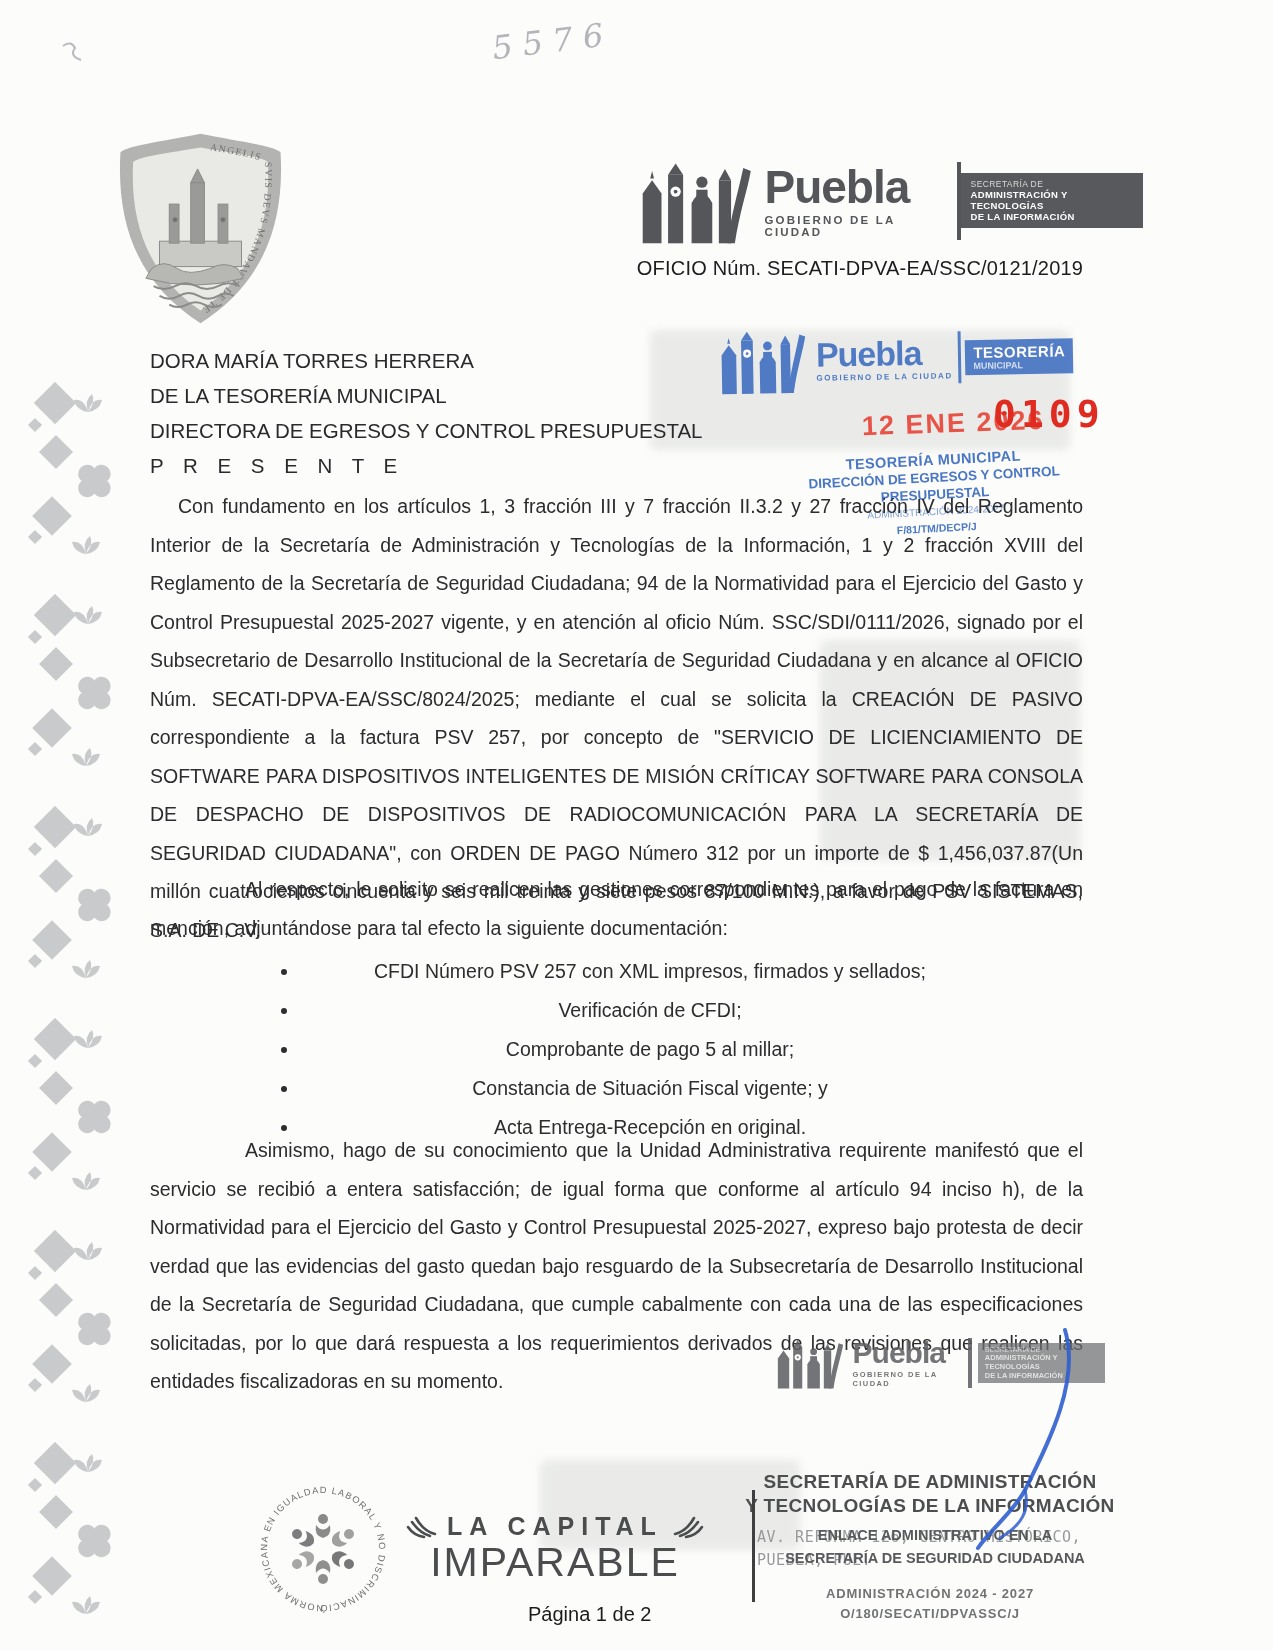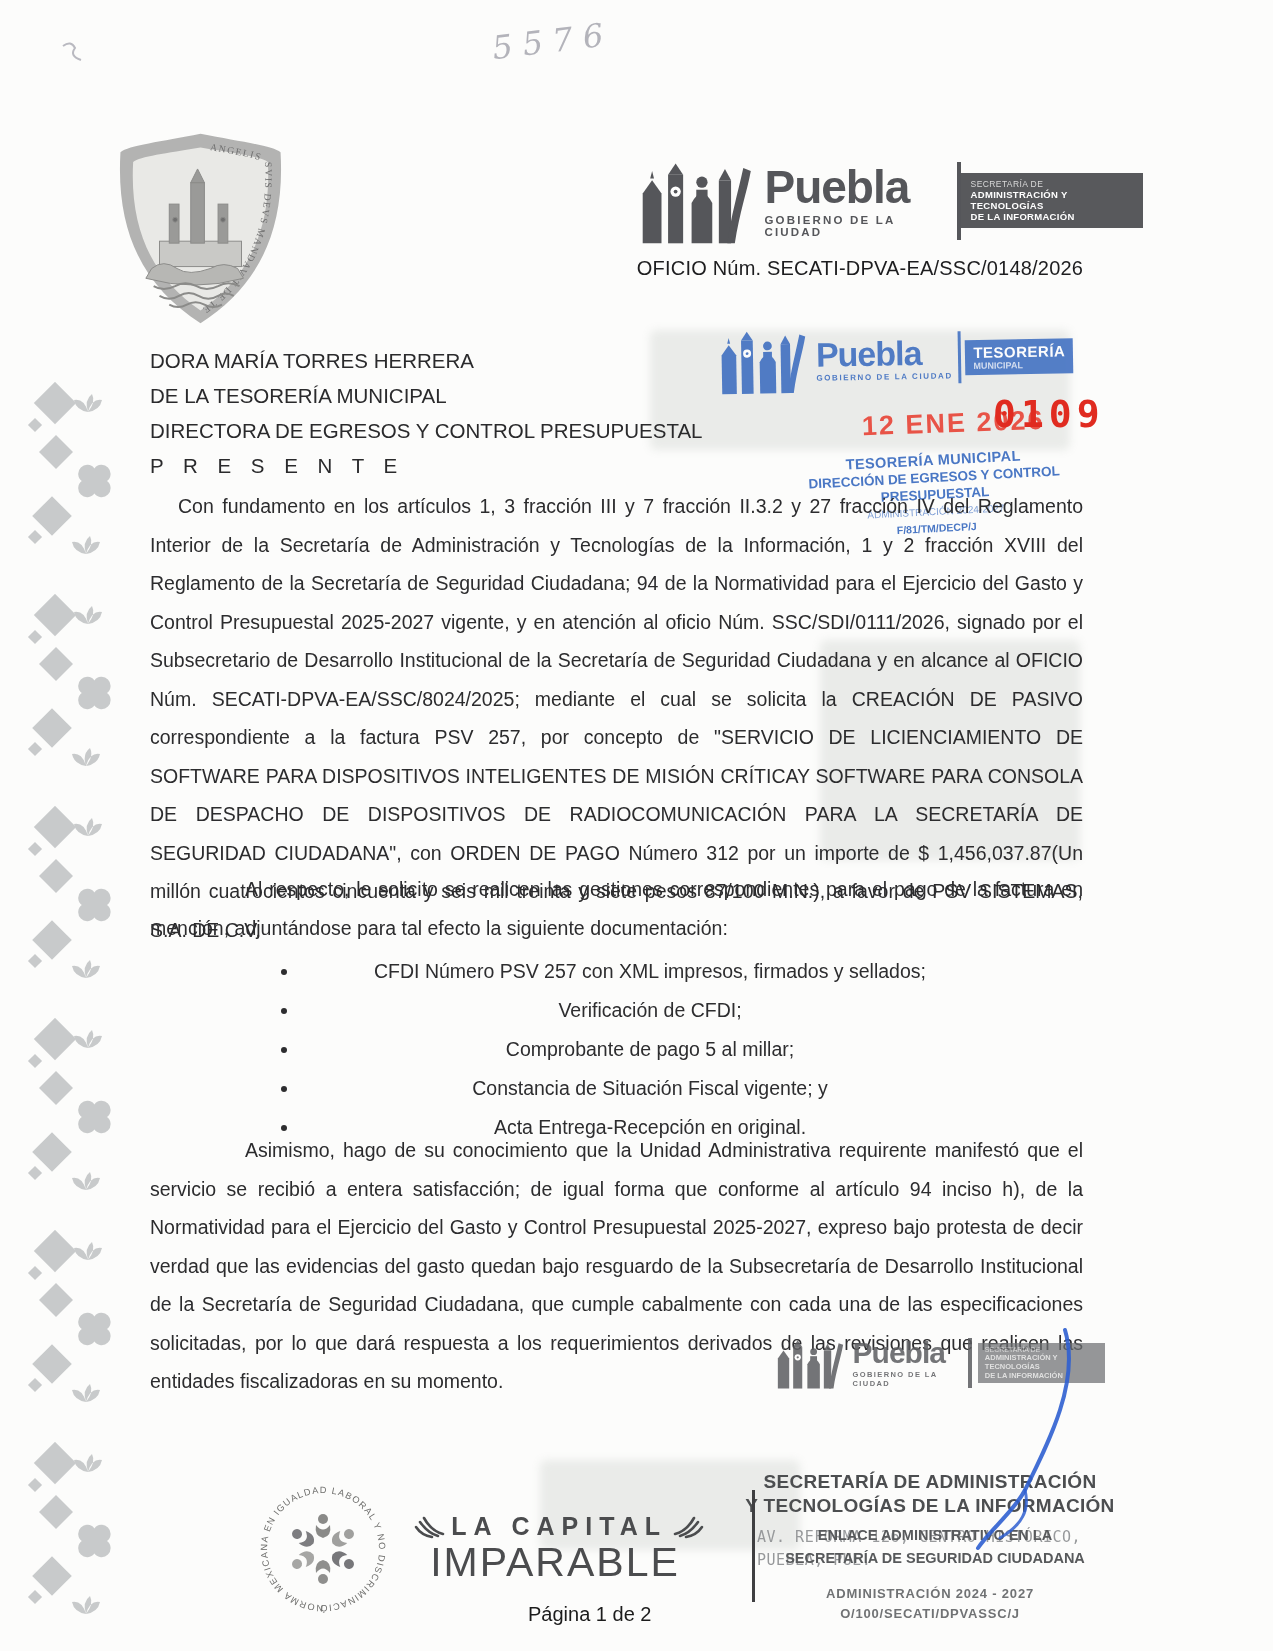--- a/index.html
+++ b/index.html
@@ -71,21 +71,21 @@
   .f-address{left:757px;top:1526px;width:360px;font-family:"DejaVu Sans Mono",monospace;font-size:15px;
              color:#97999b;line-height:23px;letter-spacing:.5px;}
   .f-enlace{left:765px;top:1524px;width:340px;text-align:center;font-weight:bold;font-size:14.5px;
             color:#57595b;line-height:23px;}
   .f-admin{left:745px;top:1584px;width:370px;text-align:center;font-size:13px;font-weight:bold;
            color:#707274;letter-spacing:.8px;line-height:20px;}
   .f-divider{left:752px;top:1490px;width:3px;height:112px;background:#3f3f41;}
   
   .seal{left:258px;top:1484px;}
   .capital{left:405px;top:1512px;width:300px;text-align:center;color:#4b4c4e;}
-  .capital .row1{display:flex;align-items:center;justify-content:flex-end;gap:6px;}
+  .capital .row1{display:flex;align-items:center;justify-content:space-between;gap:6px;}
   .capital .lc{font-size:25px;font-weight:bold;letter-spacing:7px;}
   .capital .imp{font-size:41px;font-weight:normal;letter-spacing:2px;margin-top:-2px;}
   .pagina{left:528px;top:1603px;font-size:20px;color:#1c1c1c;}
   
   .signature{left:930px;top:1320px;pointer-events:none;}
   
   .ghost{filter:blur(4px);opacity:.18;background:#9aa39a;border-radius:6px;}
 </style>
 </head>
 <body>
@@ -191,21 +191,21 @@
       <div class="brandsub">GOBIERNO DE LA CIUDAD</div>
     </div>
     <div class="vbar" style="height:78px;margin-left:10px"></div>
     <div class="badge">
       <div class="b1">SECRETARÍA DE</div>
       <div class="b2">ADMINISTRACIÓN Y TECNOLOGÍAS</div>
       <div class="b3">DE LA INFORMACIÓN</div>
     </div>
   </div>
 
-  <div class="abs oficio-line">OFICIO Núm. SECATI-DPVA-EA/SSC/0148/2026</div>
+  <div class="abs oficio-line">OFICIO Núm. SECATI-DPVA-EA/SSC/0121/2019</div>
 
   <div class="abs recipient">
     <div>DORA MARÍA TORRES HERRERA</div>
     <div>DE LA TESORERÍA MUNICIPAL</div>
     <div>DIRECTORA DE EGRESOS Y CONTROL PRESUPUESTAL</div>
     <div class="salutation">P R E S E N T E</div>
   </div>
 
   <div class="abs t-logo tstamp">
     <svg width="92" height="74" viewBox="0 0 126 100" style="color:#3b6cc0">
@@ -272,21 +272,21 @@
     <div>PUEBLA, PUE.</div>
   </div>
 
   <div class="abs f-enlace">
     <div>ENLACE ADMINISTRATIVO EN LA</div>
     <div>SECRETARÍA DE SEGURIDAD CIUDADANA</div>
   </div>
 
   <div class="abs f-admin">
     <div>ADMINISTRACIÓN 2024 - 2027</div>
-    <div>O/100/SECATI/DPVASSC/J</div>
+    <div>O/180/SECATI/DPVASSC/J</div>
   </div>
 
   <div class="abs f-divider"></div>
 
   <svg class="abs signature" width="180" height="250">
     <path d="M135 10 C150 60 120 120 95 170 C85 190 60 210 48 228" stroke="#2f5fd0" stroke-width="4" fill="none" stroke-linecap="round" opacity=".9"></path>
     <path d="M95 170 C100 190 92 205 70 218" stroke="#2f5fd0" stroke-width="3" fill="none" stroke-linecap="round" opacity=".85"></path>
   </svg>
 
   <svg class="abs seal" width="130" height="130" viewBox="0 0 130 130">

